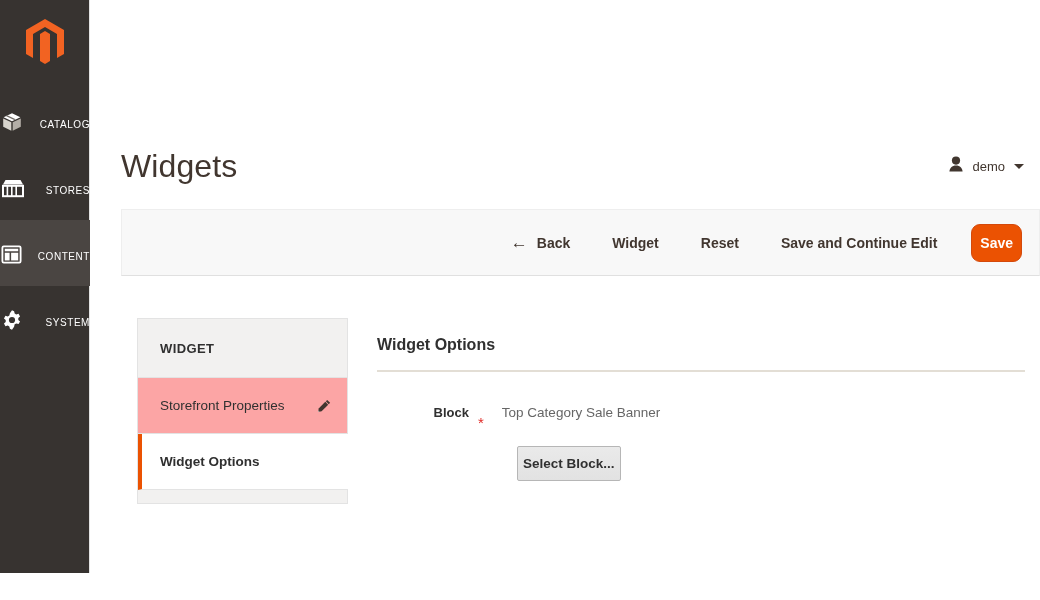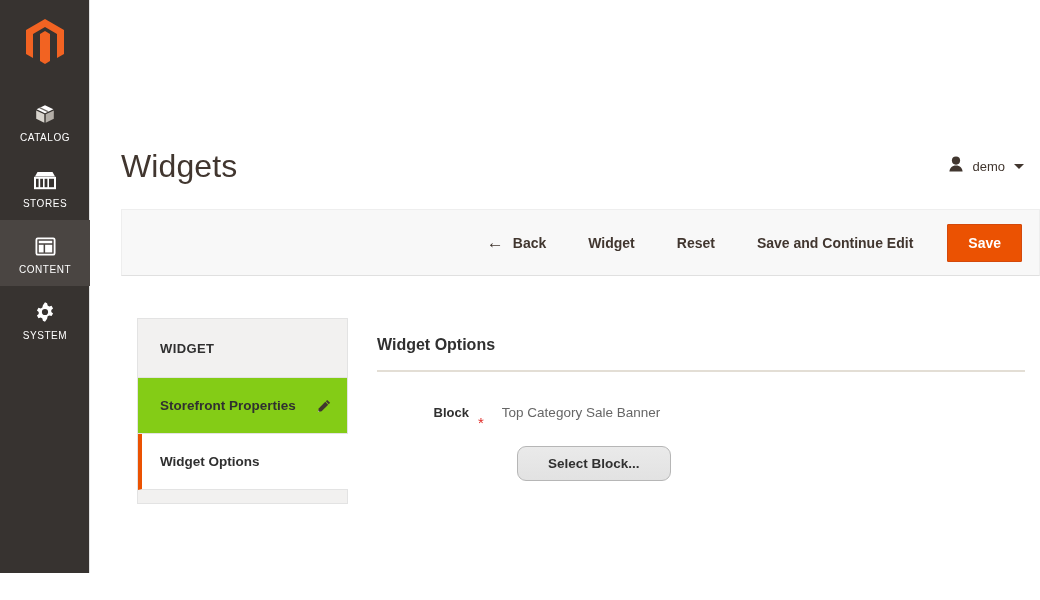--- a/index.html
+++ b/index.html
@@ -16,22 +16,22 @@
     position: absolute; left: 0; top: 0;
     width: 90px; height: 573px;
     background: #373330;
     border-right: 1px solid #e3e3e3;
   }
   .logo-wrap {
     height: 88px; display: flex; align-items: center; justify-content: center;
   }
   .nav-item {
     position: relative;
-    display: flex; flex-direction: column;
-    align-items: center; justify-content: center;
+    display: flex; flex-direction: row;
+    align-items: center; justify-content: space-between;
     height: 66px; width: 90px;
     color: #cac3b4; text-decoration: none;
   }
   .nav-item.active { background: #4a4542; }
   .nav-icon { height: 26px; display: flex; align-items: flex-end; justify-content: center; }
   .nav-label {
     margin-top: 6px;
     font-size: 10px; letter-spacing: .055em;
     color: #ffffff; font-weight: 400;
   }
@@ -79,23 +79,23 @@
     margin-left: 42px;
     display: inline-flex; align-items: center; gap: 9px;
     white-space: nowrap;
   }
   .tb-btn.first { margin-left: 0; }
   .back-arrow { font-size: 17px; font-weight: normal; line-height: 1; }
   .tb-btn.primary {
     background: #eb5202;
     border: 1px solid #d4490b;
     color: #ffffff;
-    padding: 10px 20px;
+    padding: 10px 8px;
     margin-left: 34px;
-    border-radius: 1px;
+    border-radius: 9px;
   }
 
   
   .page-body { position: absolute; left: 121px; top: 318px; width: 919px; }
   .tab-panel {
     position: absolute; left: 16px; top: 0;
     width: 211px;
     background: #f2f1f0;
     border: 1px solid #e3e3e3;
     padding-bottom: 13px;
@@ -105,24 +105,23 @@
     letter-spacing: .03em;
     padding: 22px 22px 21px 22px;
     border-bottom: 1px solid #e3e3e3;
     background: #f2f1f0;
   }
   .tab-item {
     position: relative;
     display: flex; align-items: center; gap: 10px;
     padding: 20px 16px 20px 22px;
     font-size: 13.5px; color: #303030;
-    background: #84cc16;
+    background: #fca5a5;
     border-bottom: 1px solid #e3e3e3;
     cursor: pointer;
-    font-weight: bold;
   }
   .tab-item.active {
     background: #ffffff;
     border-left: 4px solid #eb5202;
     padding-left: 18px;
     font-weight: bold;
     margin-right: -1px;
     border-right: none;
   }
   .pencil-icon { margin-left: auto; display: flex; }
@@ -141,24 +140,24 @@
   .field-label {
     width: 92px; text-align: right;
     font-size: 13px; font-weight: bold; color: #303030;
   }
   .required-mark { color: #e02b27; margin: 0 0 0 9px; font-size: 15px; line-height: 0; position: relative; top: 3px; }
   .field-value { margin-left: 18px; font-size: 13.5px; color: #666666; }
   .field-control { margin-top: 26px; padding-left: 140px; }
   .select-block-btn {
     background: linear-gradient(#eaeaea, #e2e2e2);
     border: 1px solid #b6b6b6;
-    border-radius: 9px;
+    border-radius: 2px;
     font-family: "Liberation Sans", sans-serif;
     font-size: 13.5px; font-weight: bold; color: #303030;
-    padding: 9px 30px;
+    padding: 9px 5px;
     cursor: pointer;
   }
 </style>
 </head>
 <body>
 
 <div id="app">
 
   <nav class="admin-sidebar">
 

